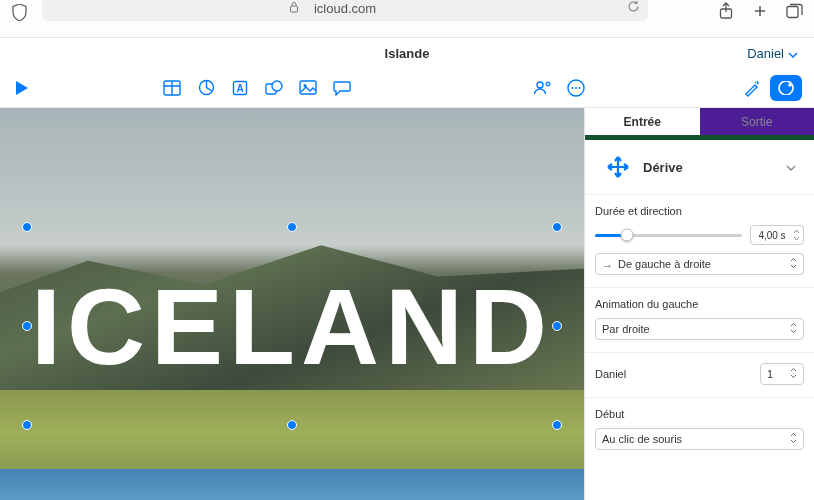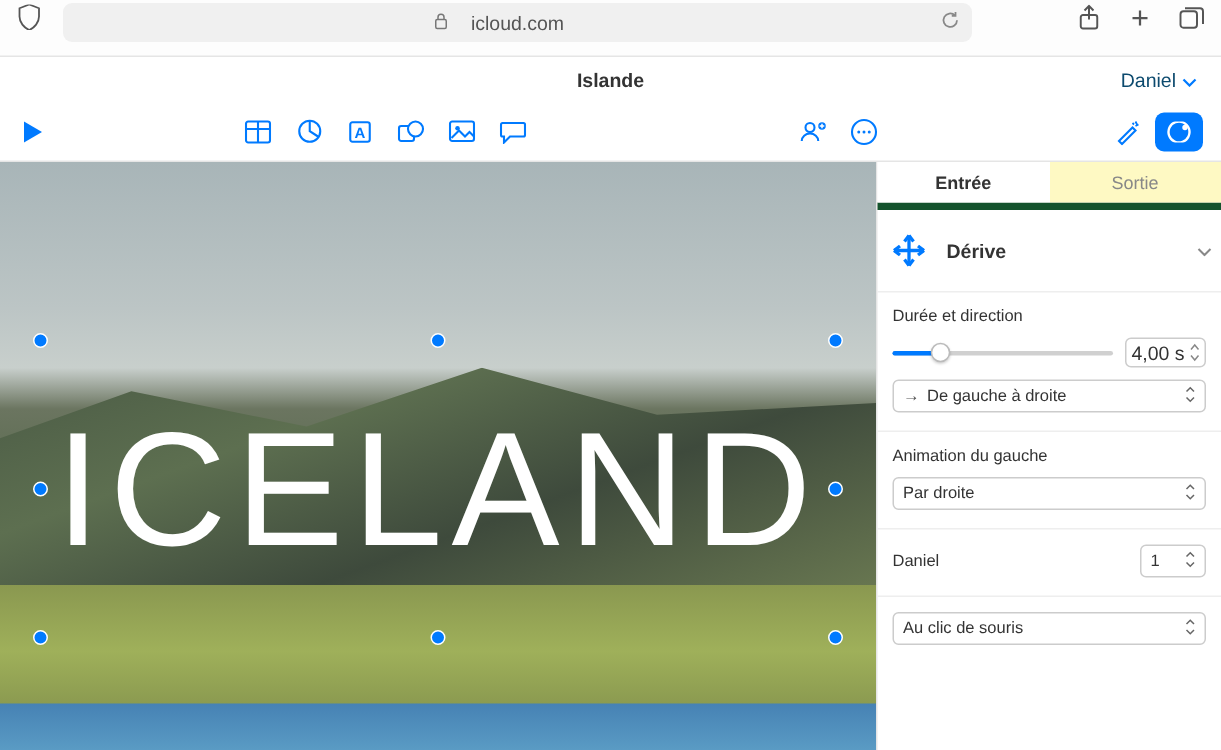--- a/index.html
+++ b/index.html
@@ -1,19 +1,19 @@
 <!DOCTYPE html>
 <html><head>
 <meta charset="utf-8">
 <style>
   * { box-sizing: border-box; margin: 0; padding: 0; font-family: -apple-system, "Helvetica Neue", Arial, sans-serif; }
   body { width: 814px; height: 500px; background: #fff; overflow: hidden; }
   
   
-  .browser-bar { height: 38px; display: flex; align-items: flex-start; padding: 2px 10px; gap: 8px; background: #fdfdfd; border-bottom: 1px solid #e5e5e5; }
+  .browser-bar { height: 38px; display: flex; align-items: flex-end; padding: 16px 10px; gap: 8px; background: #fdfdfd; border-bottom: 1px solid #e5e5e5; }
   .shield { width: 18px; height: 18px; display:flex; align-items:center; justify-content:center; color:#555; }
   .addr-bar { flex: 1; height: 26px; background: #f0f0f0; border-radius: 6px; display: flex; align-items: center; justify-content: center; position: relative; color:#555; font-size:13px; margin: 0 60px 0 6px; }
   .addr-lock { position: absolute; left: calc(50% - 56px); }
   .addr-refresh { position: absolute; right: 8px; color:#888; }
   .top-icons { display:flex; gap: 14px; color:#555; }
   
   
   .app-header { height: 30px; display:flex; align-items:center; justify-content:center; position:relative; font-size:13px; font-weight:600; color:#333; }
   .user-menu { position:absolute; right:16px; color:#0c4a6e; font-size:13px; font-weight:500; display:flex; align-items:center; gap:4px; }
   
@@ -34,41 +34,41 @@
   .mountain { position:absolute; top:35%; left:0; right:0; height:40%; background: linear-gradient(160deg, #4a5a45 0%, #5d6f50 30%, #3e4a3c 60%, #6b7a52 100%); clip-path: polygon(0 30%, 15% 10%, 35% 25%, 55% 0%, 75% 20%, 100% 15%, 100% 100%, 0 100%); }
   .grass { position:absolute; bottom:0; left:0; right:0; height:28%; background: linear-gradient(to bottom, #8a9850 0%, #9fb05a 40%, #7a8848 100%); }
   .water { position:absolute; bottom:0; left:0; right:0; height:8%; background: linear-gradient(to bottom, #4682b4, #5a9bc4); }
   
   .selection { position:absolute; top:118px; left:26px; right:26px; height:200px; border:1px solid rgba(0,122,255,0.0); }
   .sel-handle { position:absolute; width:10px; height:10px; background:#007aff; border:1px solid #fff; border-radius:50%; }
   .h-tl{top:-5px;left:-5px}.h-tc{top:-5px;left:calc(50% - 5px)}.h-tr{top:-5px;right:-5px}
   .h-ml{top:calc(50% - 5px);left:-5px}.h-mr{top:calc(50% - 5px);right:-5px}
   .h-bl{bottom:-5px;left:-5px}.h-bc{bottom:-5px;left:calc(50% - 5px)}.h-br{bottom:-5px;right:-5px}
   
-  .slide-text { position:absolute; top:50%; left:50%; transform:translate(-50%,-50%); color:#fff; font-size:108px; font-weight:400; letter-spacing:6px; font-family: "Arial Black", Arial, sans-serif; text-align:center; white-space:nowrap; }
+  .slide-text { position:absolute; top:50%; left:50%; transform:translate(-50%,-50%); color:#fff; font-size:108px; font-weight:700; letter-spacing:6px; font-family: "Arial Black", Arial, sans-serif; text-align:center; white-space:nowrap; }
   
   
   .inspector { width:230px; border-left:1px solid #e5e5e5; background:#fff; display:flex; flex-direction:column; font-size:12px; color:#333; }
   .insp-tabs { display:flex; height:32px; border-bottom:5px solid #14532d; }
   .insp-tab { flex:1; display:flex; align-items:center; justify-content:center; font-size:12px; cursor:pointer; }
   .insp-tab.active { font-weight:700; background:#fff; }
-  .insp-tab.inactive { background:#fef9c3; color:#888; }
-  
-  .effect-row { display:flex; align-items:center; padding:12px 6px; border-bottom:1px solid #eee; gap:10px; }
+  .insp-tab.inactive { background:#4c1d95; color:#888; }
+  
+  .effect-row { display:flex; align-items:center; padding:12px 18px; border-bottom:1px solid #eee; gap:10px; }
   .effect-icon { width:30px; height:30px; display:flex; align-items:center; justify-content:center; }
   .effect-name { font-weight:700; font-size:13px; flex:1; }
   .chev { color:#888; }
   
   .section { padding: 10px 10px 12px; border-bottom:1px solid #eee; }
   .sec-title { font-weight:400; font-size:11px; margin-bottom:8px; color:#333; }
   .slider-row { display:flex; align-items:center; gap:8px; margin-bottom:8px; }
   .slider { flex:1; height:3px; background:#d0d0d0; border-radius:2px; position:relative; }
   .slider-fill { position:absolute; left:0; top:0; height:100%; width:22%; background:#007aff; border-radius:2px; }
   .slider-thumb { position:absolute; top:50%; left:22%; transform:translate(-50%,-50%); width:13px; height:13px; background:#fff; border:1px solid #bbb; border-radius:50%; box-shadow:0 1px 2px rgba(0,0,0,0.2); }
-  .num-field { width:54px; height:20px; border:1px solid #ccc; border-radius:4px; font-size:13px; display:flex; align-items:center; justify-content:center; position:relative; padding-right:10px; }
+  .num-field { width:54px; height:20px; border:1px solid #ccc; border-radius:4px; font-size:10px; display:flex; align-items:center; justify-content:center; position:relative; padding-right:10px; }
   .stepper { position:absolute; right:2px; top:1px; bottom:1px; width:8px; display:flex; flex-direction:column; justify-content:center; color:#888; }
   
   .select { height:22px; border:1px solid #ccc; border-radius:4px; display:flex; align-items:center; padding:0 6px; font-size:11px; position:relative; background:#fff; }
   .select .arrow { position:absolute; right:6px; color:#666; }
   .select .pre-icon { margin-right:5px; color:#555; }
   
   .row-split { display:flex; align-items:center; gap:8px; }
   .row-split .label { font-size:11px; flex:1; }
   .small-select { width:44px; }
 </style>
@@ -288,20 +288,21 @@
         <div class="select small-select">
           <span>1</span>
           <span class="arrow"><svg width="7" height="12" viewBox="0 0 7 12">
                 <path d="M1 4 L3.5 1.5 L6 4 M1 8 L3.5 10.5 L6 8" stroke="#666" stroke-width="1" fill="none"></path>
               </svg></span>
         </div>
       </div>
     </div>
 
     <div class="section" style="border-bottom:none">
+      <div class="sec-title">Début</div>
       <div class="select">
         <span>Au clic de souris</span>
         <span class="arrow"><svg width="7" height="12" viewBox="0 0 7 12">
               <path d="M1 4 L3.5 1.5 L6 4 M1 8 L3.5 10.5 L6 8" stroke="#666" stroke-width="1" fill="none"></path>
             </svg></span>
       </div>
     </div>
   </div>
 </div>
 

